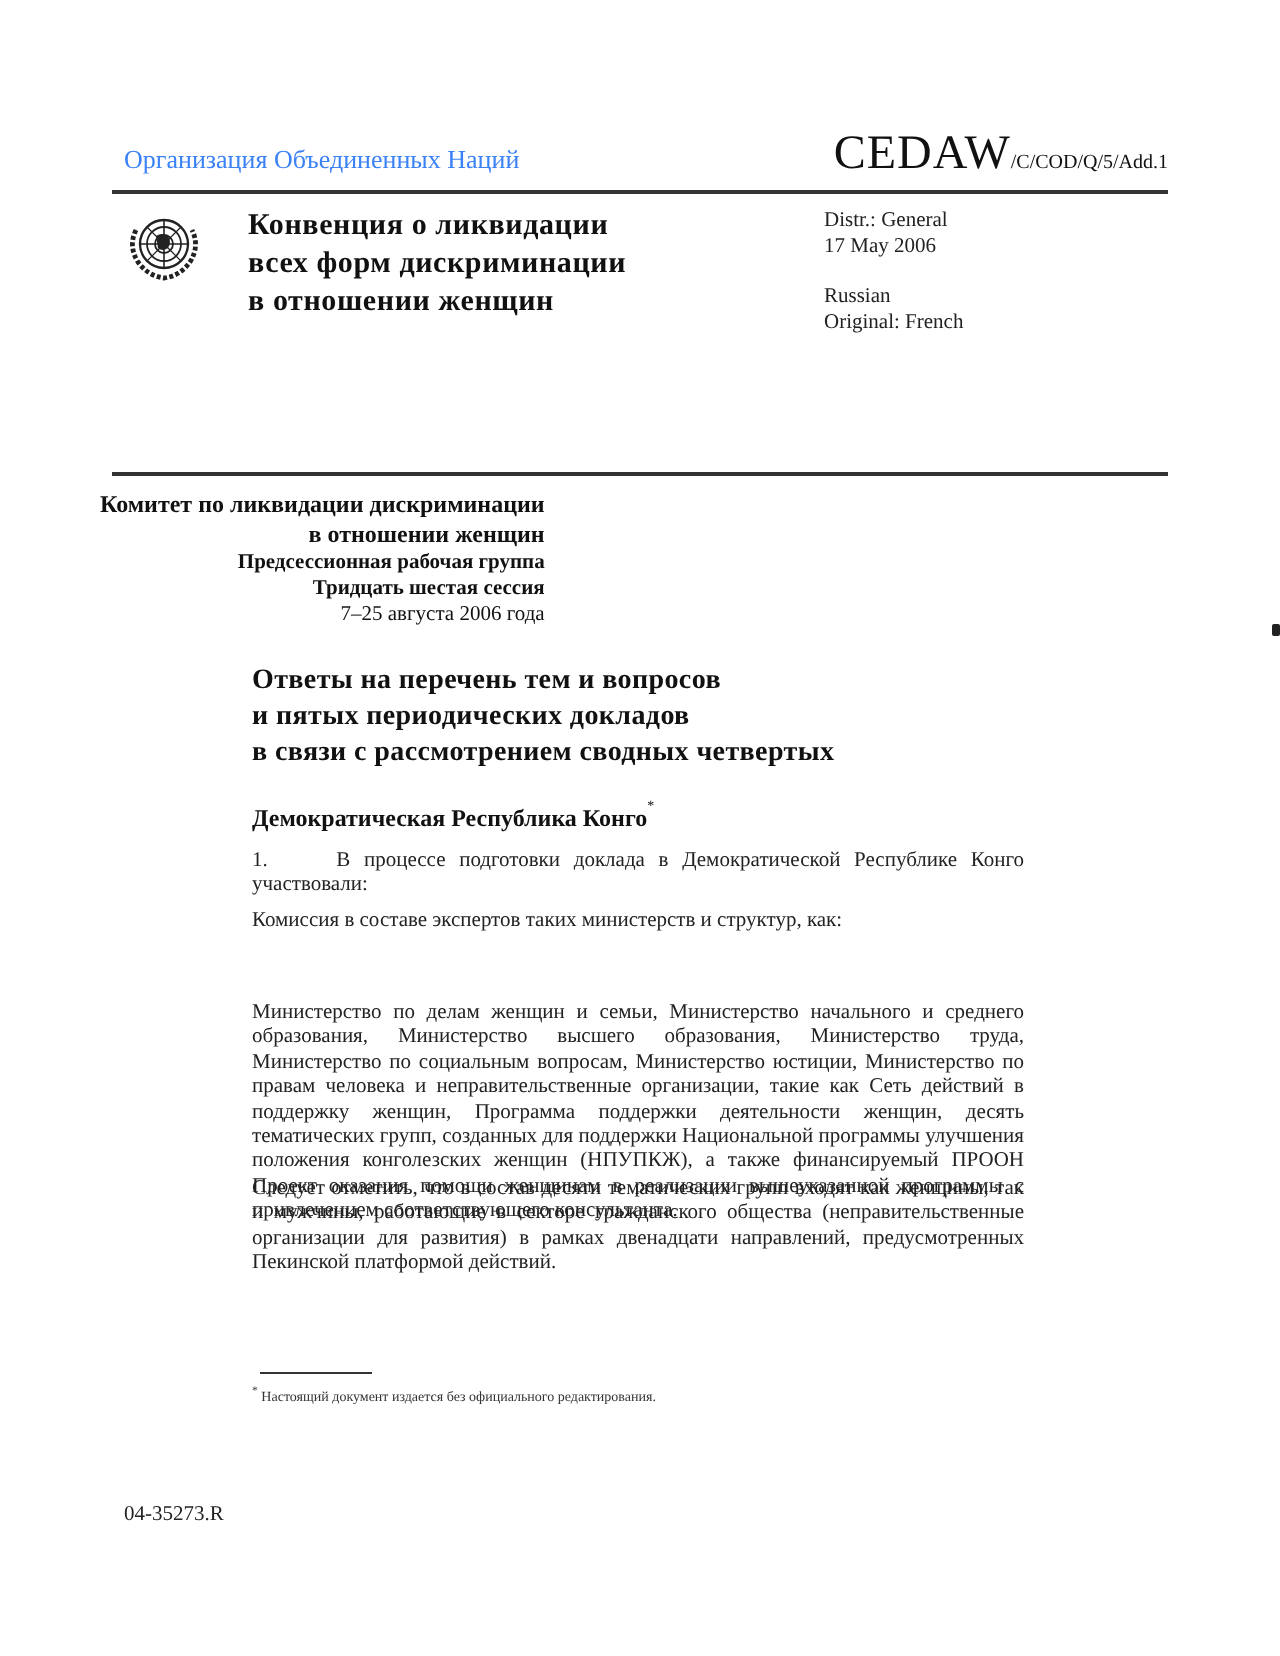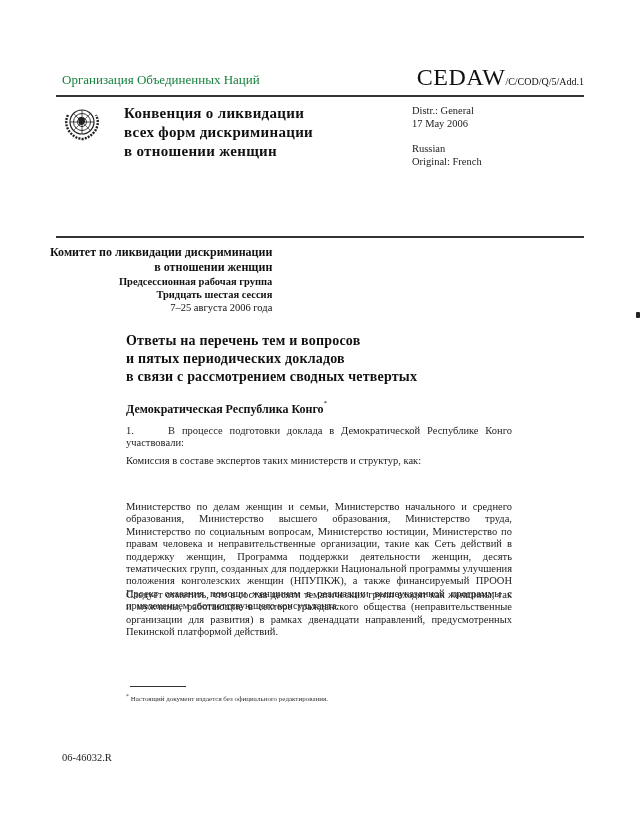--- a/index.html
+++ b/index.html
@@ -1,19 +1,19 @@
 <!DOCTYPE html>
 <html><head>
 <meta charset="utf-8">
 <style>
   html, body { margin:0; padding:0; background:#ffffff; }
   body { width:640px; height:828px; position:relative; overflow:hidden;
          font-family:"Liberation Serif", "DejaVu Serif", serif; color:#111; }
   .abs { position:absolute; }
-  .org { left:62px; top:72px; font-size:13px; color:#15803d; }
+  .org { left:62px; top:72px; font-size:13px; color:#3b82f6; }
   .symbol { right:56px; top:64px; white-space:nowrap; }
   .symbol .big { font-size:24px; letter-spacing:0.5px; }
   .symbol .small { font-size:10px; }
   .rule-top { left:56px; top:95px; width:528px; height:2px; background:#333; }
   .logo { left:62px; top:103px; width:40px; height:40px; }
   .conv { left:124px; top:104px; font-size:15px; font-weight:bold; line-height:19px; letter-spacing:0.3px; }
   .distr { left:412px; top:104px; font-size:10.5px; line-height:13px; color:#222; }
   .distr .gap { height:12px; }
   .rule-mid { left:56px; top:236px; width:528px; height:2px; background:#333; }
   .committee { left:50px; top:245px; font-size:12px; line-height:15px;text-align:right; }
@@ -96,15 +96,15 @@
 <div class="abs body p2">Комиссия в составе экспертов таких министерств и структур, как:</div>
 <div class="abs body p3">Министерство по делам женщин и семьи, Министерство начального и среднего образования, Министерство высшего образования, Министерство труда, Министерство по социальным вопросам, Министерство юстиции, Министерство по правам человека и неправительственные организации, такие как Сеть действий в поддержку женщин, Программа поддержки деятельности женщин, десять тематических групп, созданных для поддержки Национальной программы улучшения положения конголезских женщин (НПУПКЖ), а также финансируемый ПРООН Проект оказания помощи женщинам в реализации вышеуказанной программы с привлечением соответствующего консультанта.</div>
 <div class="abs body p4">Следует отметить, что в состав десяти тематических групп входят как женщины, так и мужчины, работающие в секторе гражданского общества (неправительственные организации для развития) в рамках двенадцати направлений, предусмотренных Пекинской платформой действий.</div>
 
 <div class="abs fn-rule"></div>
 <div class="abs fn">
   <sup>*</sup>
   <span>Настоящий документ издается без официального редактирования.</span>
 </div>
 
-<div class="abs docno">06-46032.R</div>
+<div class="abs docno">04-35273.R</div>
 
 <div class="abs margin-mark"></div>
 
 </body></html>

